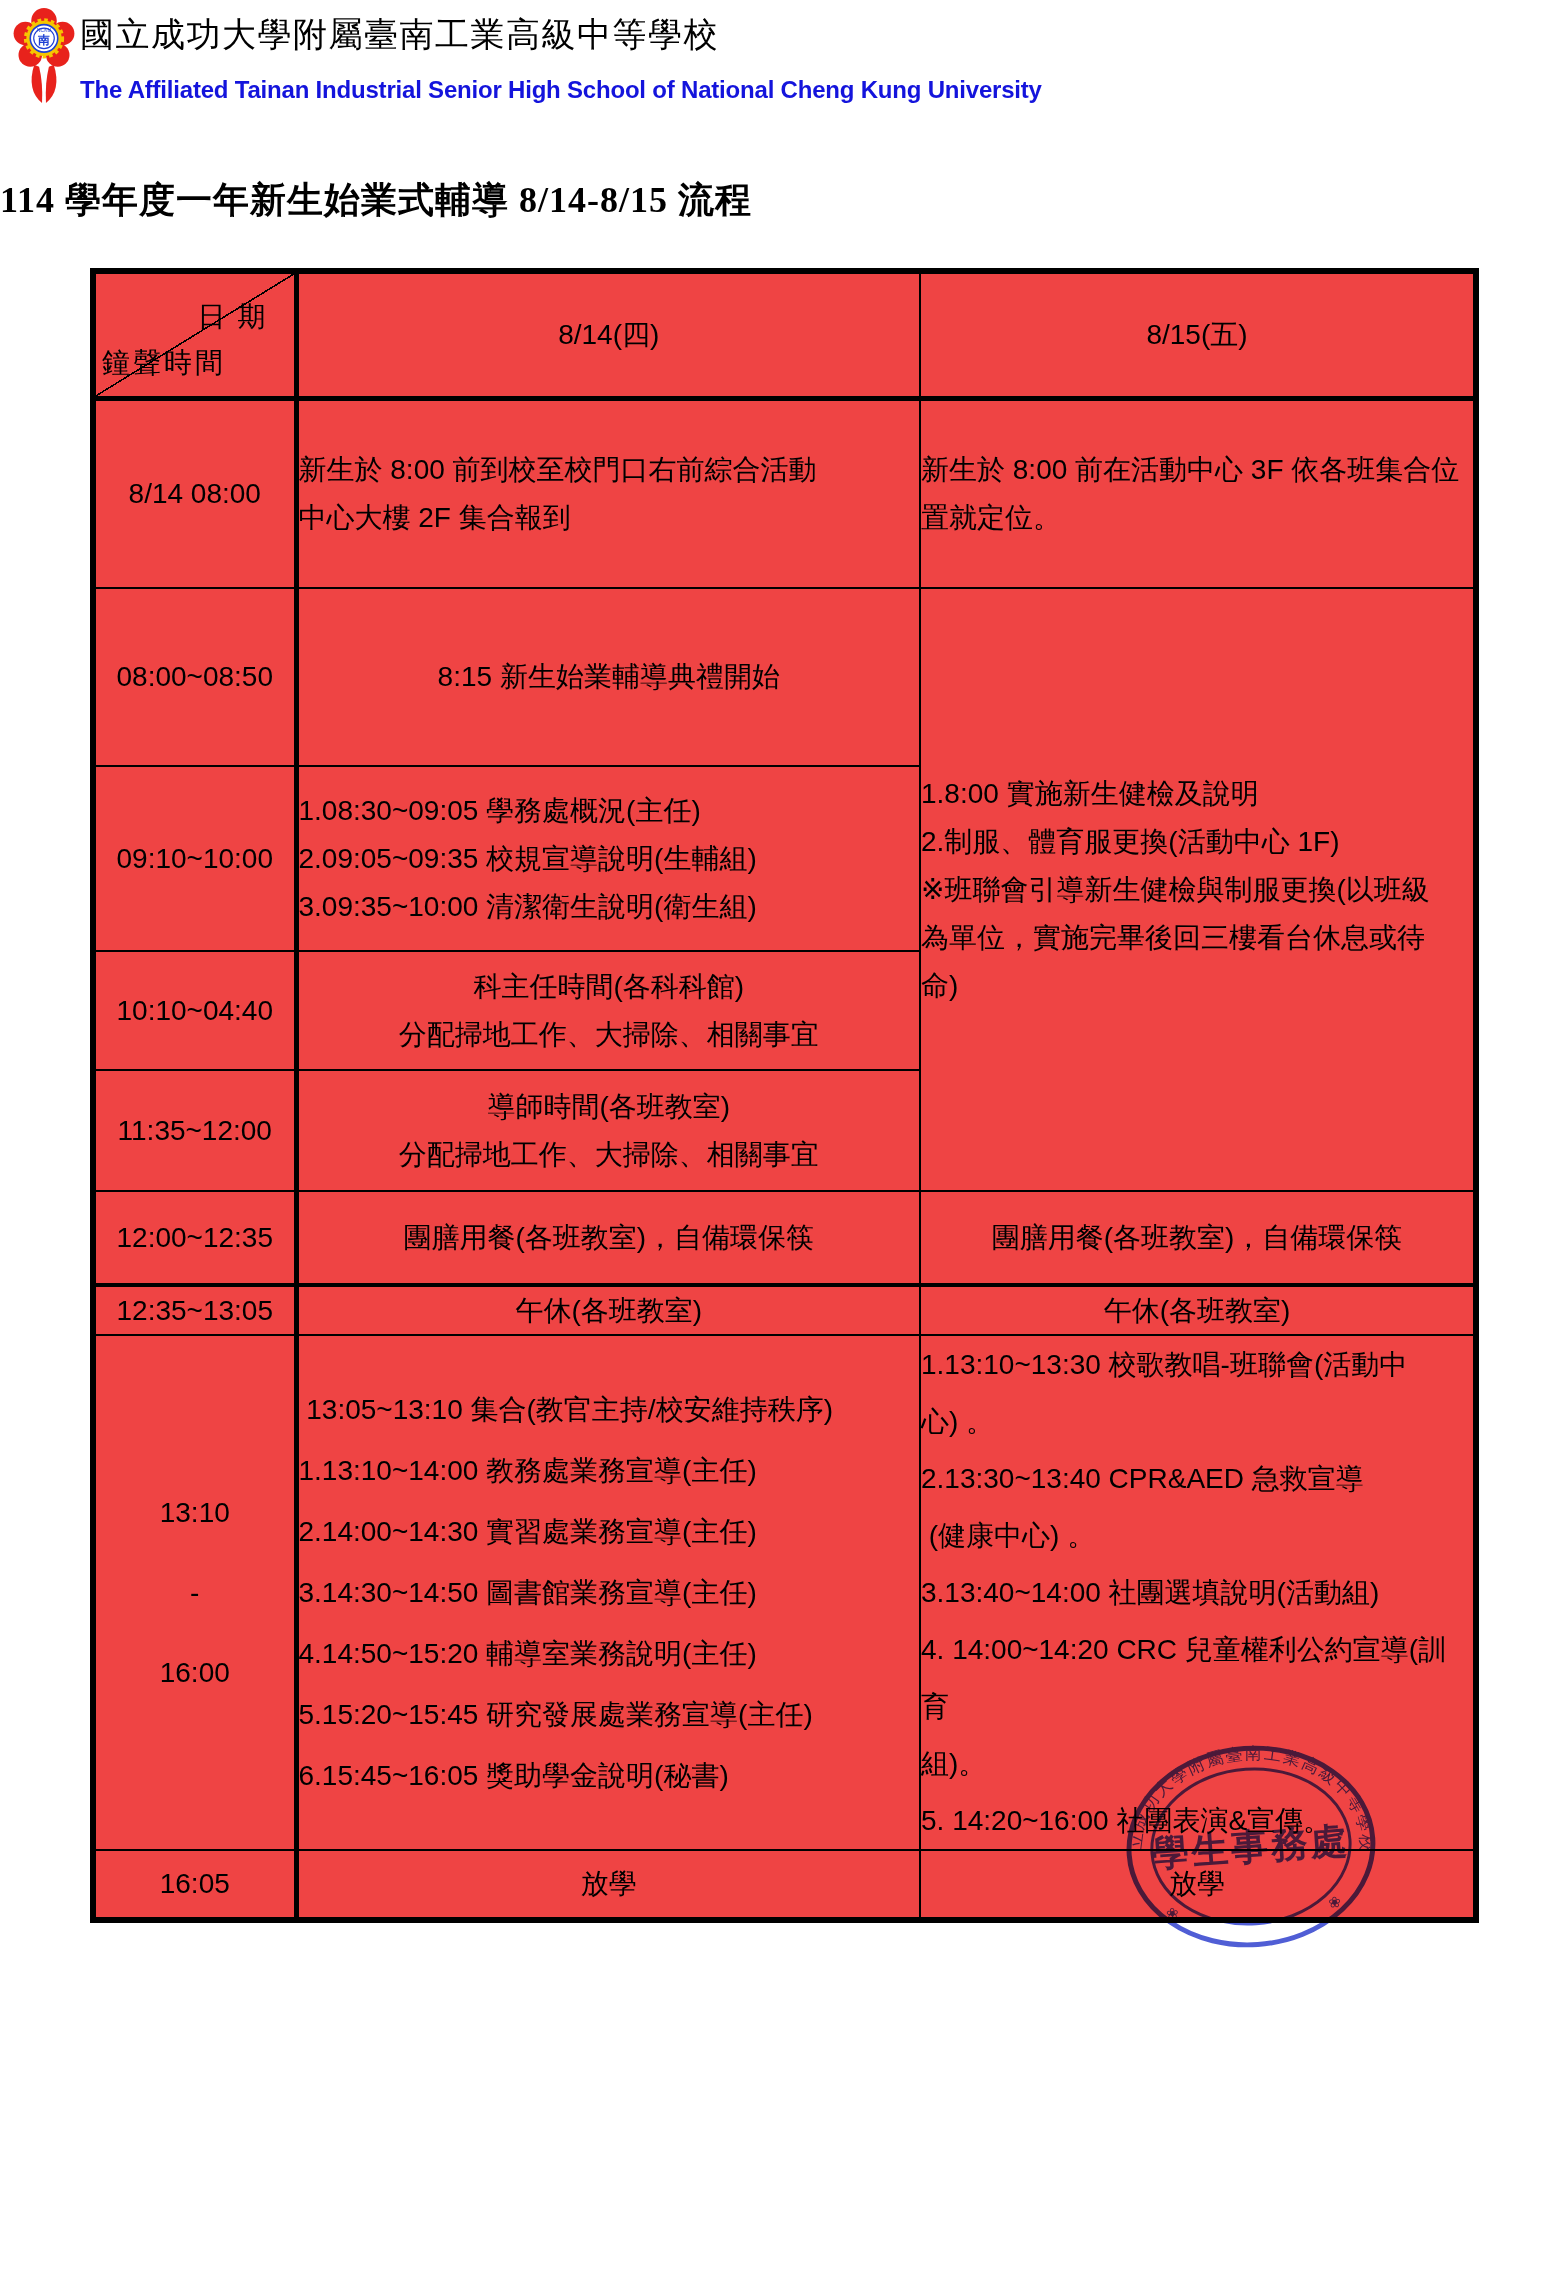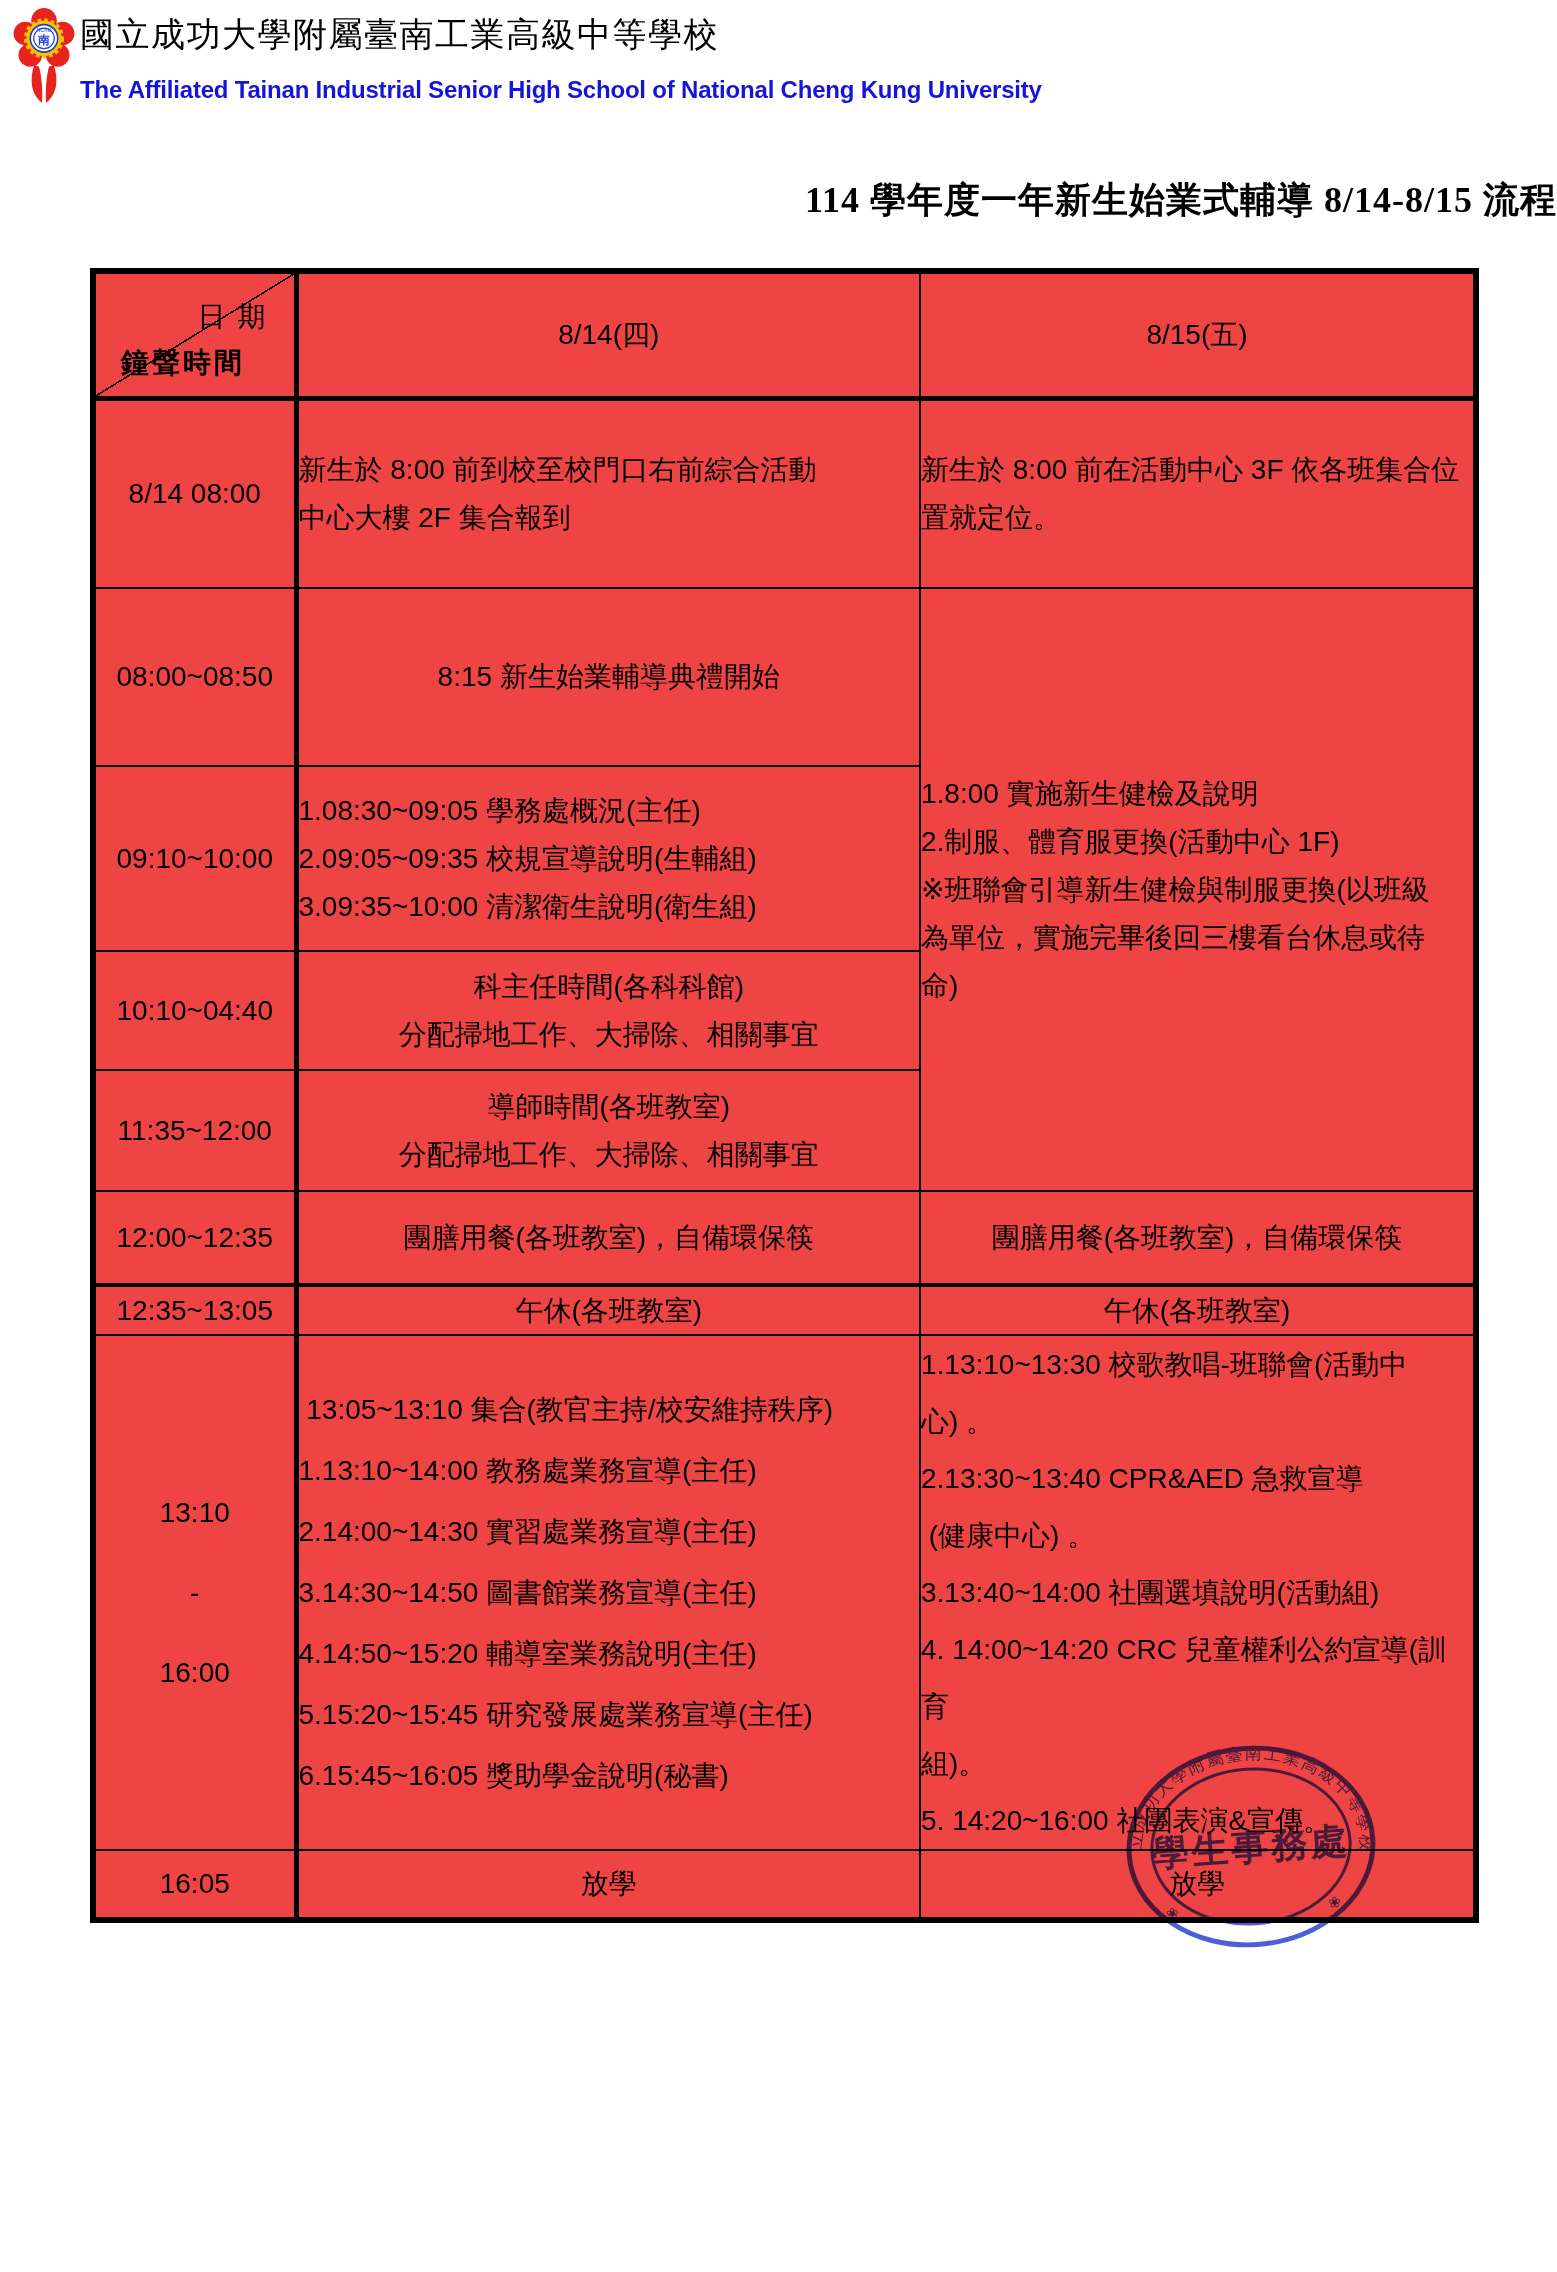--- a/index.html
+++ b/index.html
@@ -5,21 +5,21 @@
   html,body{margin:0;padding:0;background:#fff;}
   body{width:1557px;height:2272px;position:relative;overflow:hidden;
        font-family:"Liberation Sans","DejaVu Sans",sans-serif;color:#000;}
 
   
   .logo{position:absolute;left:12px;top:6px;width:64px;height:102px;}
   .school-zh{position:absolute;left:80px;top:12px;font-size:34px;letter-spacing:1.5px;
              font-family:"DejaVu Serif","Liberation Serif",serif;}
   .school-en{position:absolute;left:80px;top:76px;font-size:24px;font-weight:bold;
              letter-spacing:-0.2px;}
-  .doc-title{position:absolute;left:0;top:176px;width:100%;text-align:right;
+  .doc-title{position:absolute;left:0;top:176px;width:100%;text-align:left;
              font-size:36px;font-weight:bold;letter-spacing:1px;
              font-family:"Liberation Serif","DejaVu Serif",serif;}
 
   
   table.sched{position:absolute;left:90px;top:268px;border-collapse:collapse;
               table-layout:fixed;background:#ef4444;}
   .sched td{border:2px solid #000;font-size:28px;vertical-align:middle;padding:0;}
   .sched tr.hdr td{border-bottom:5px solid #000;}
   .sched td.tcol{border-right:5px solid #000;}
   .sched tr.thickbot td{border-bottom:4px solid #000;}
@@ -30,21 +30,21 @@
   .lines{white-space:pre-line;line-height:48px;}
   .tight{line-height:57px;}
   .timefs{font-size:29px;}
   .t8{line-height:80px;margin-top:27px;}
 
   
   td.corner{position:relative;}
   .diag{position:absolute;left:0;top:0;right:0;bottom:0;
         background:linear-gradient(to bottom right,transparent 49.55%,#000 49.55%,#000 50.3%,transparent 50.3%);}
   .corner-date{position:absolute;top:24px;right:16px;letter-spacing:12px;}
-  .corner-bell{position:absolute;bottom:14px;left:25px;letter-spacing:3px;font-weight:bold;}
+  .corner-bell{position:absolute;bottom:14px;left:6px;letter-spacing:3px;}
 
   
   .stamp{position:absolute;left:1122px;top:1740px;width:258px;height:214px;
          transform:rotate(-4deg);mix-blend-mode:multiply;opacity:.92;}
   .st-ring{fill:none;stroke:#4150d2;}
   .st-center{fill:#4150d2;font-size:37px;font-weight:bold;letter-spacing:3px;
              font-family:"DejaVu Serif",serif;}
   .st-rim{fill:#4150d2;font-size:17px;letter-spacing:2px;font-family:"DejaVu Serif",serif;}
   .st-flower{fill:#4150d2;font-size:15px;}
 

